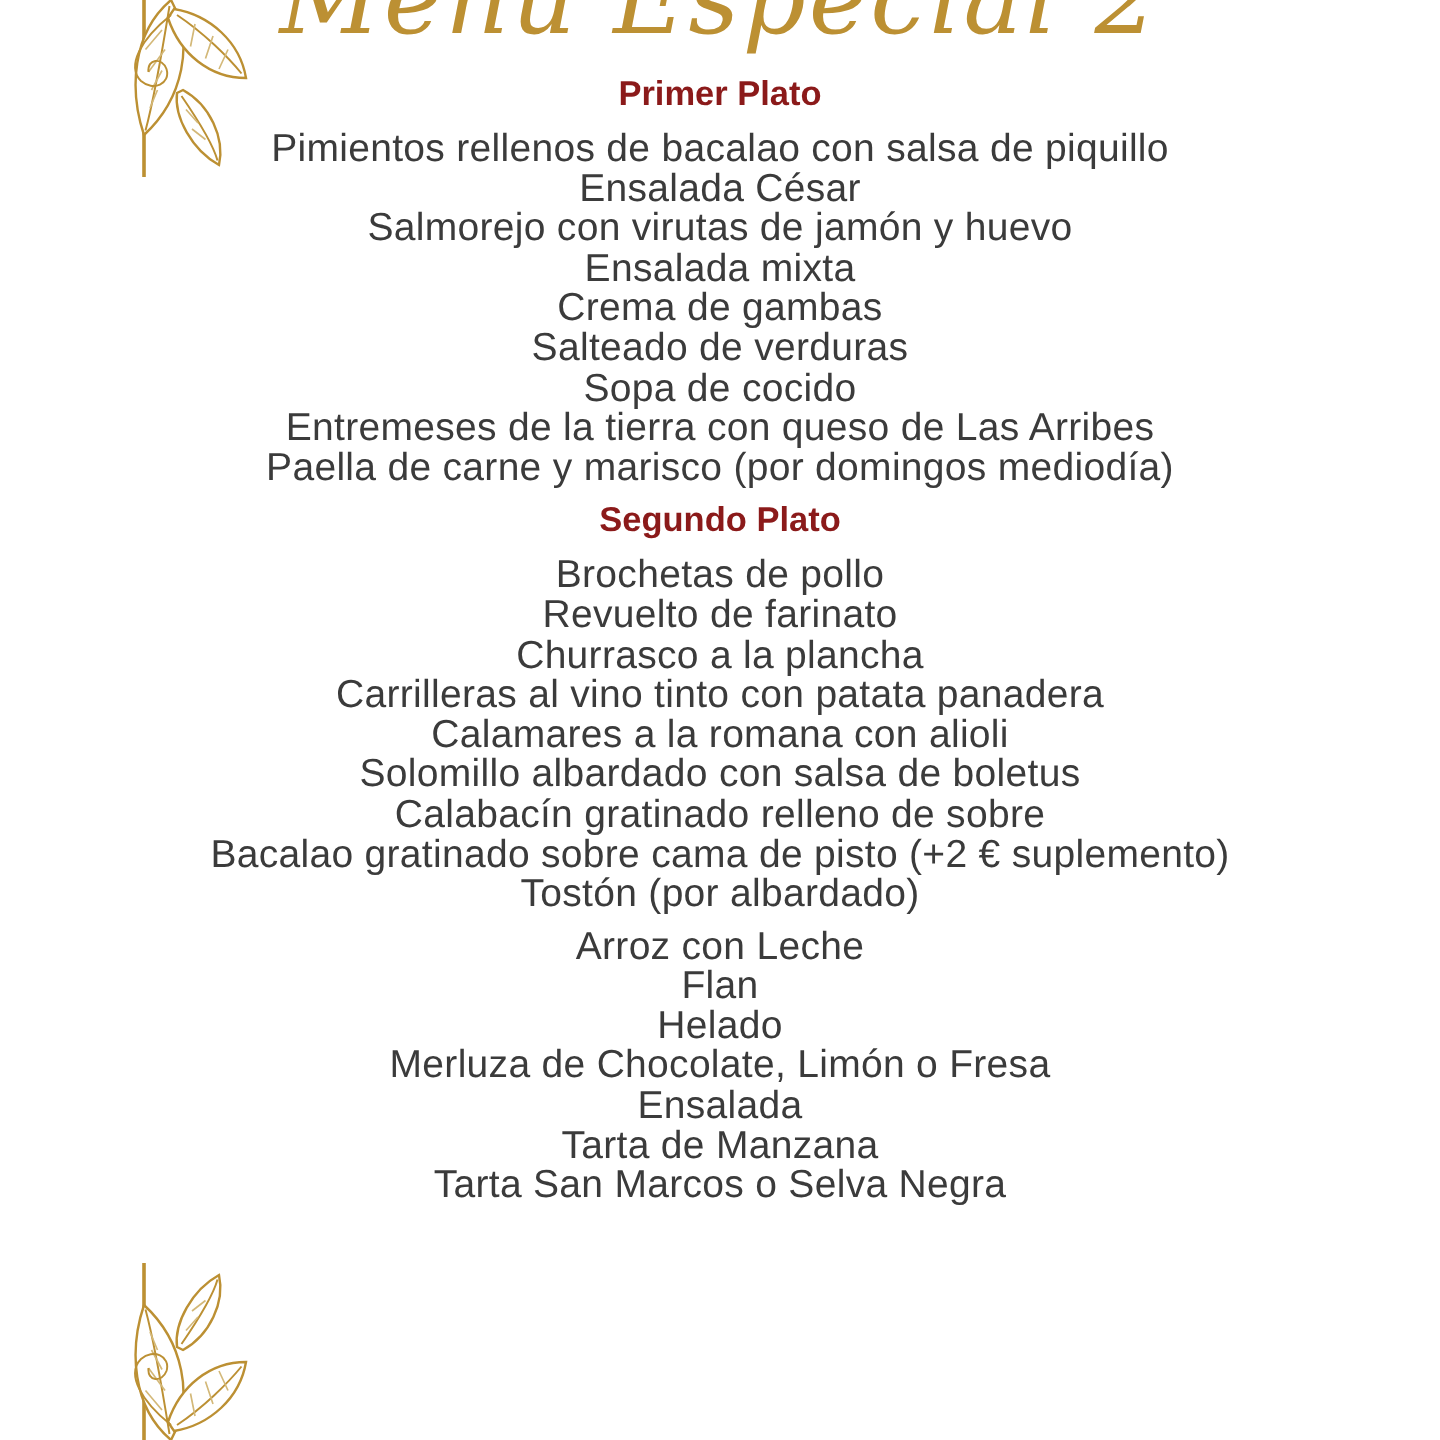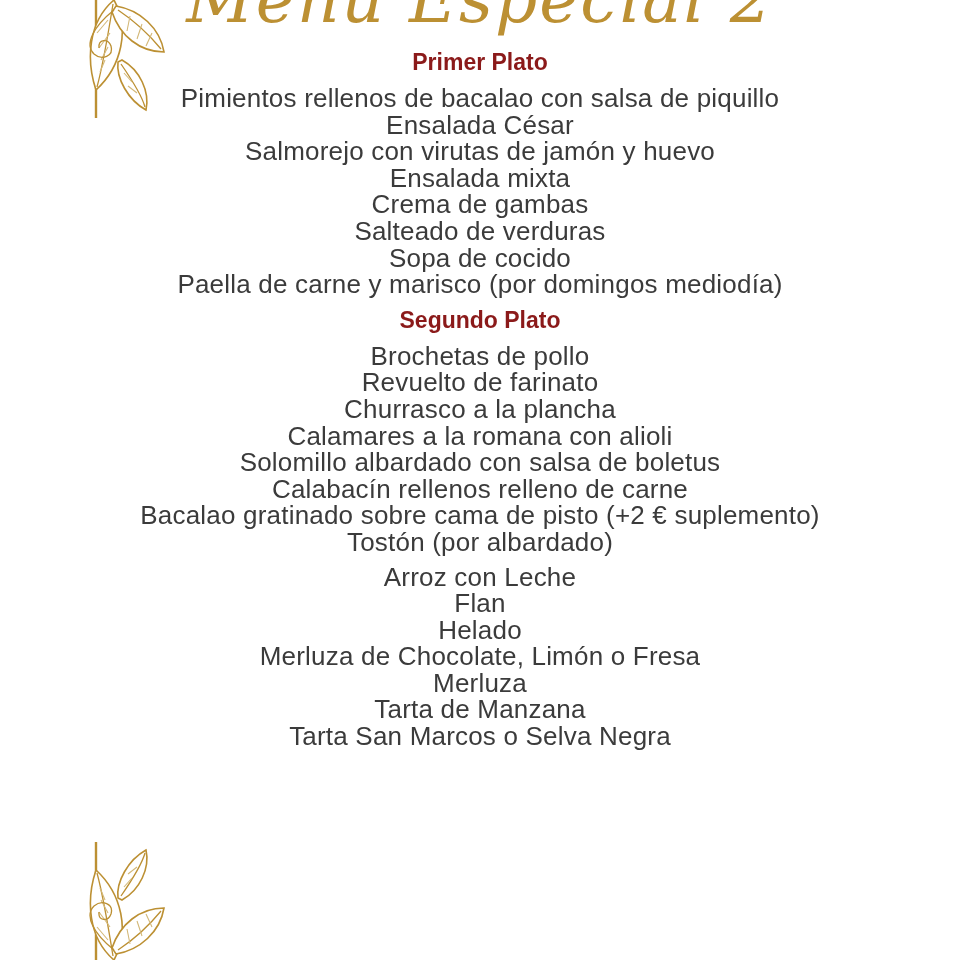--- a/index.html
+++ b/index.html
@@ -117,37 +117,39 @@
   <div class="menu">
       <section class="section">
         <h2 class="section-heading">Primer Plato</h2>
         <div class="menu-item">Pimientos rellenos de bacalao con salsa de piquillo</div>
         <div class="menu-item">Ensalada César</div>
         <div class="menu-item">Salmorejo con virutas de jamón y huevo</div>
         <div class="menu-item">Ensalada mixta</div>
         <div class="menu-item">Crema de gambas</div>
         <div class="menu-item">Salteado de verduras</div>
         <div class="menu-item">Sopa de cocido</div>
+        <div class="menu-item">Entremeses de la tierra con queso de Las Arribes</div>
         <div class="menu-item">Paella de carne y marisco (por domingos mediodía)</div>
       </section>
       <section class="section">
         <h2 class="section-heading">Segundo Plato</h2>
         <div class="menu-item">Brochetas de pollo</div>
         <div class="menu-item">Revuelto de farinato</div>
         <div class="menu-item">Churrasco a la plancha</div>
+        <div class="menu-item">Carrilleras al vino tinto con patata panadera</div>
         <div class="menu-item">Calamares a la romana con alioli</div>
         <div class="menu-item">Solomillo albardado con salsa de boletus</div>
-        <div class="menu-item">Calabacín rellenos relleno de carne</div>
+        <div class="menu-item">Calabacín gratinado relleno de sobre</div>
         <div class="menu-item">Bacalao gratinado sobre cama de pisto (+2 € suplemento)</div>
         <div class="menu-item">Tostón (por albardado)</div>
       </section>
       <section class="section">
         <div class="menu-item">Arroz con Leche</div>
         <div class="menu-item">Flan</div>
         <div class="menu-item">Helado</div>
         <div class="menu-item">Merluza de Chocolate, Limón o Fresa</div>
-        <div class="menu-item">Merluza</div>
+        <div class="menu-item">Ensalada</div>
         <div class="menu-item">Tarta de Manzana</div>
         <div class="menu-item">Tarta San Marcos o Selva Negra</div>
       </section>
     </div>
 
 </div>
 
 </body></html>

